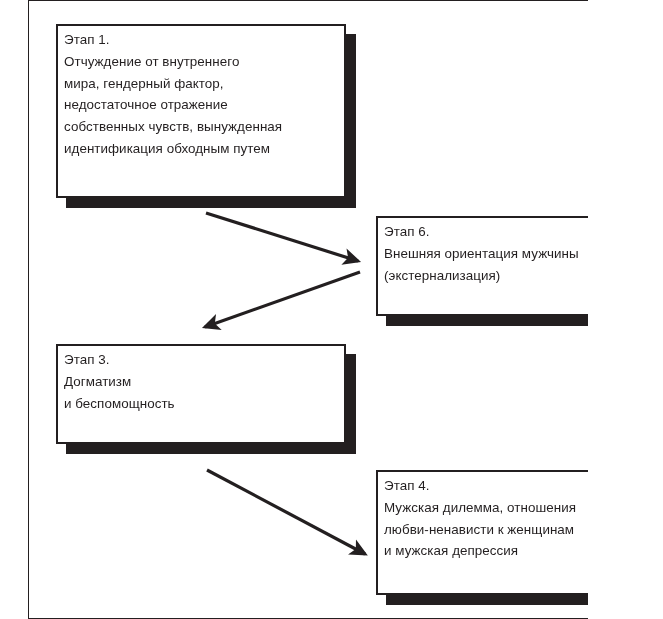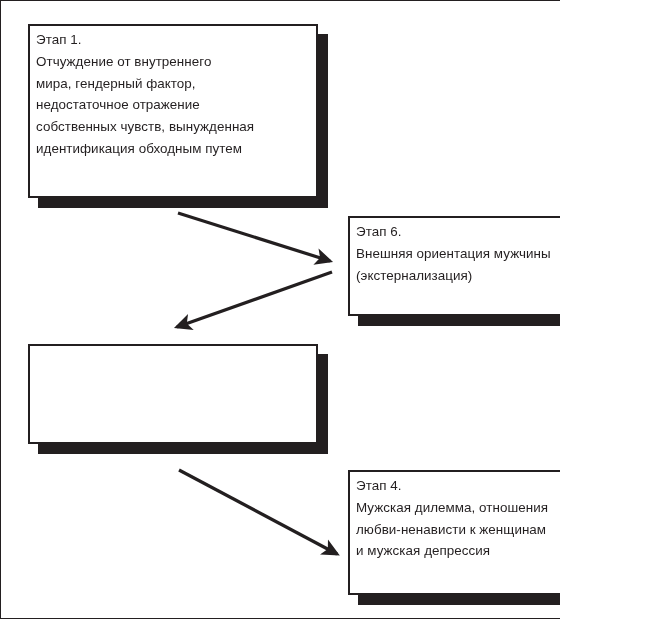--- a/index.html
+++ b/index.html
@@ -8,20 +8,21 @@
     background: #ffffff;
   }
   #canvas {
     position: relative;
     width: 560px;
     height: 619px;
     background: #ffffff;
     overflow: hidden;
     font-family: "Liberation Sans", sans-serif;
     box-sizing: border-box;
+    margin-left: 28px;
   }
   #frame {
     position: absolute;
     left: 0;
     top: 0;
     width: 663px;
     height: 619px;
     border: 1px solid #231f20;
     box-sizing: border-box;
     pointer-events: none;
@@ -104,20 +105,23 @@
     <div class="node-shadow"></div>
     <div class="node-body"></div>
     <div class="node-text">Этап 6.
 Внешняя ориентация мужчины
 (экстернализация)</div>
   </div>
 
   <div class="node" style="left: 28px; top: 344px; width: 290px; height: 100px;">
     <div class="node-shadow"></div>
     <div class="node-body"></div>
+    <div class="node-text">Этап 3.
+Догматизм
+и беспомощность</div>
   </div>
 
   <div class="node" style="left: 348px; top: 470px; width: 290px; height: 125px;">
     <div class="node-shadow"></div>
     <div class="node-body"></div>
     <div class="node-text">Этап 4.
 Мужская дилемма, отношения
 любви-ненависти к женщинам
 и мужская депрессия</div>
   </div>

